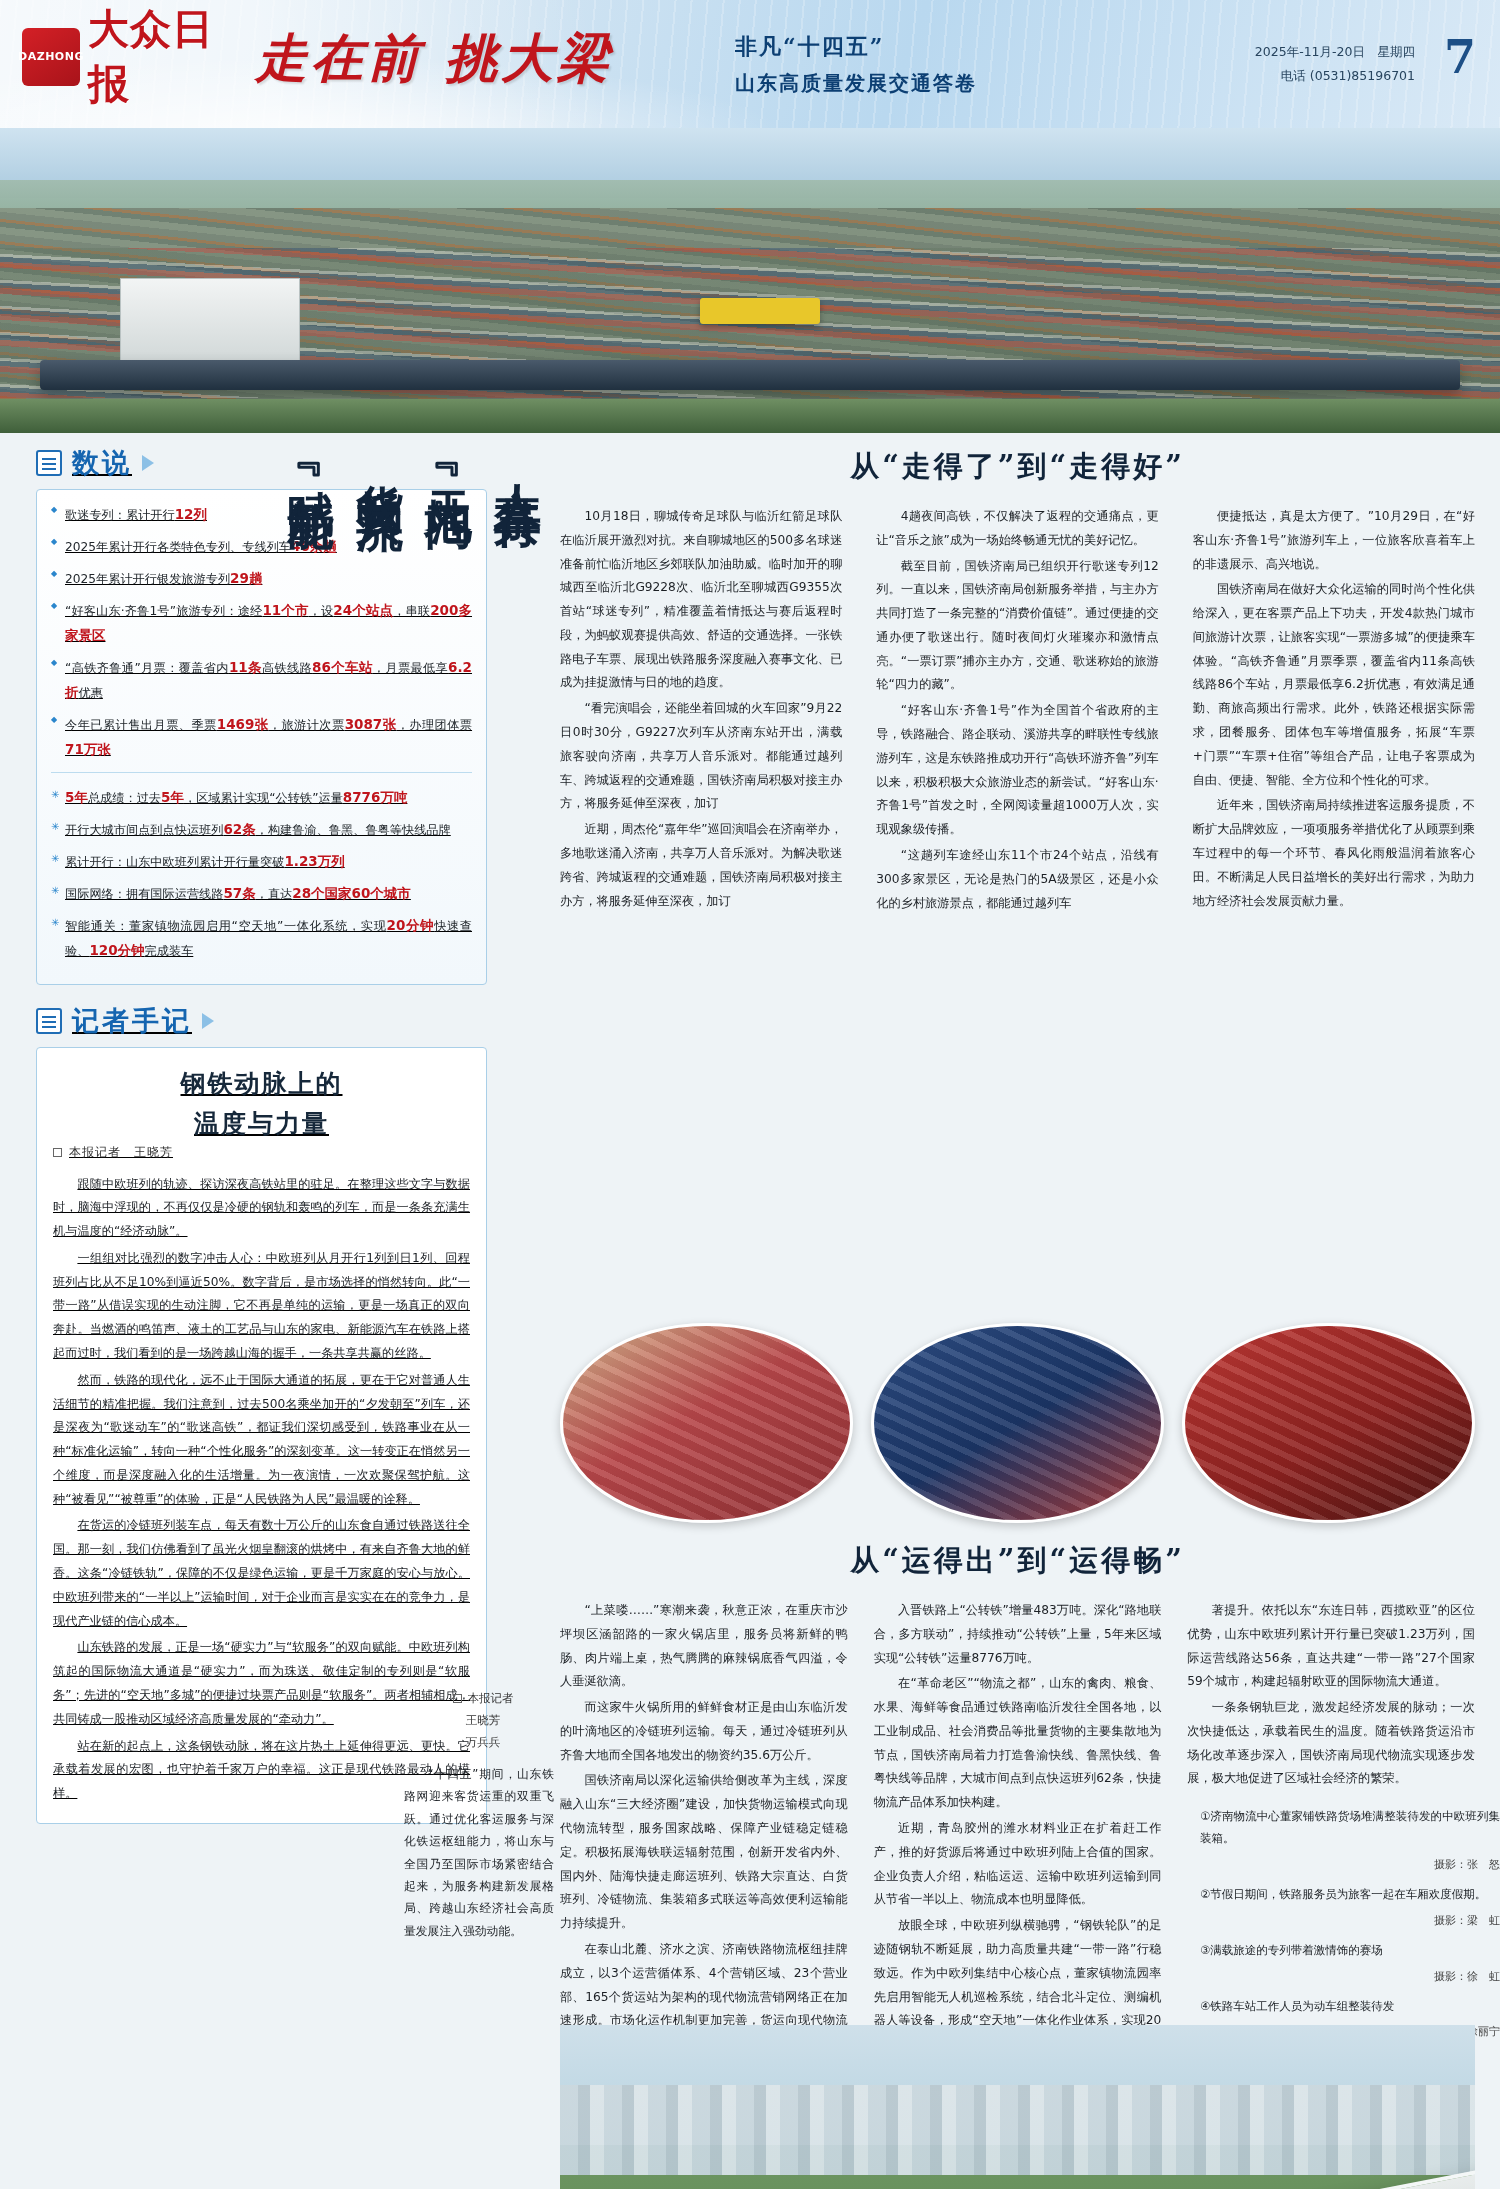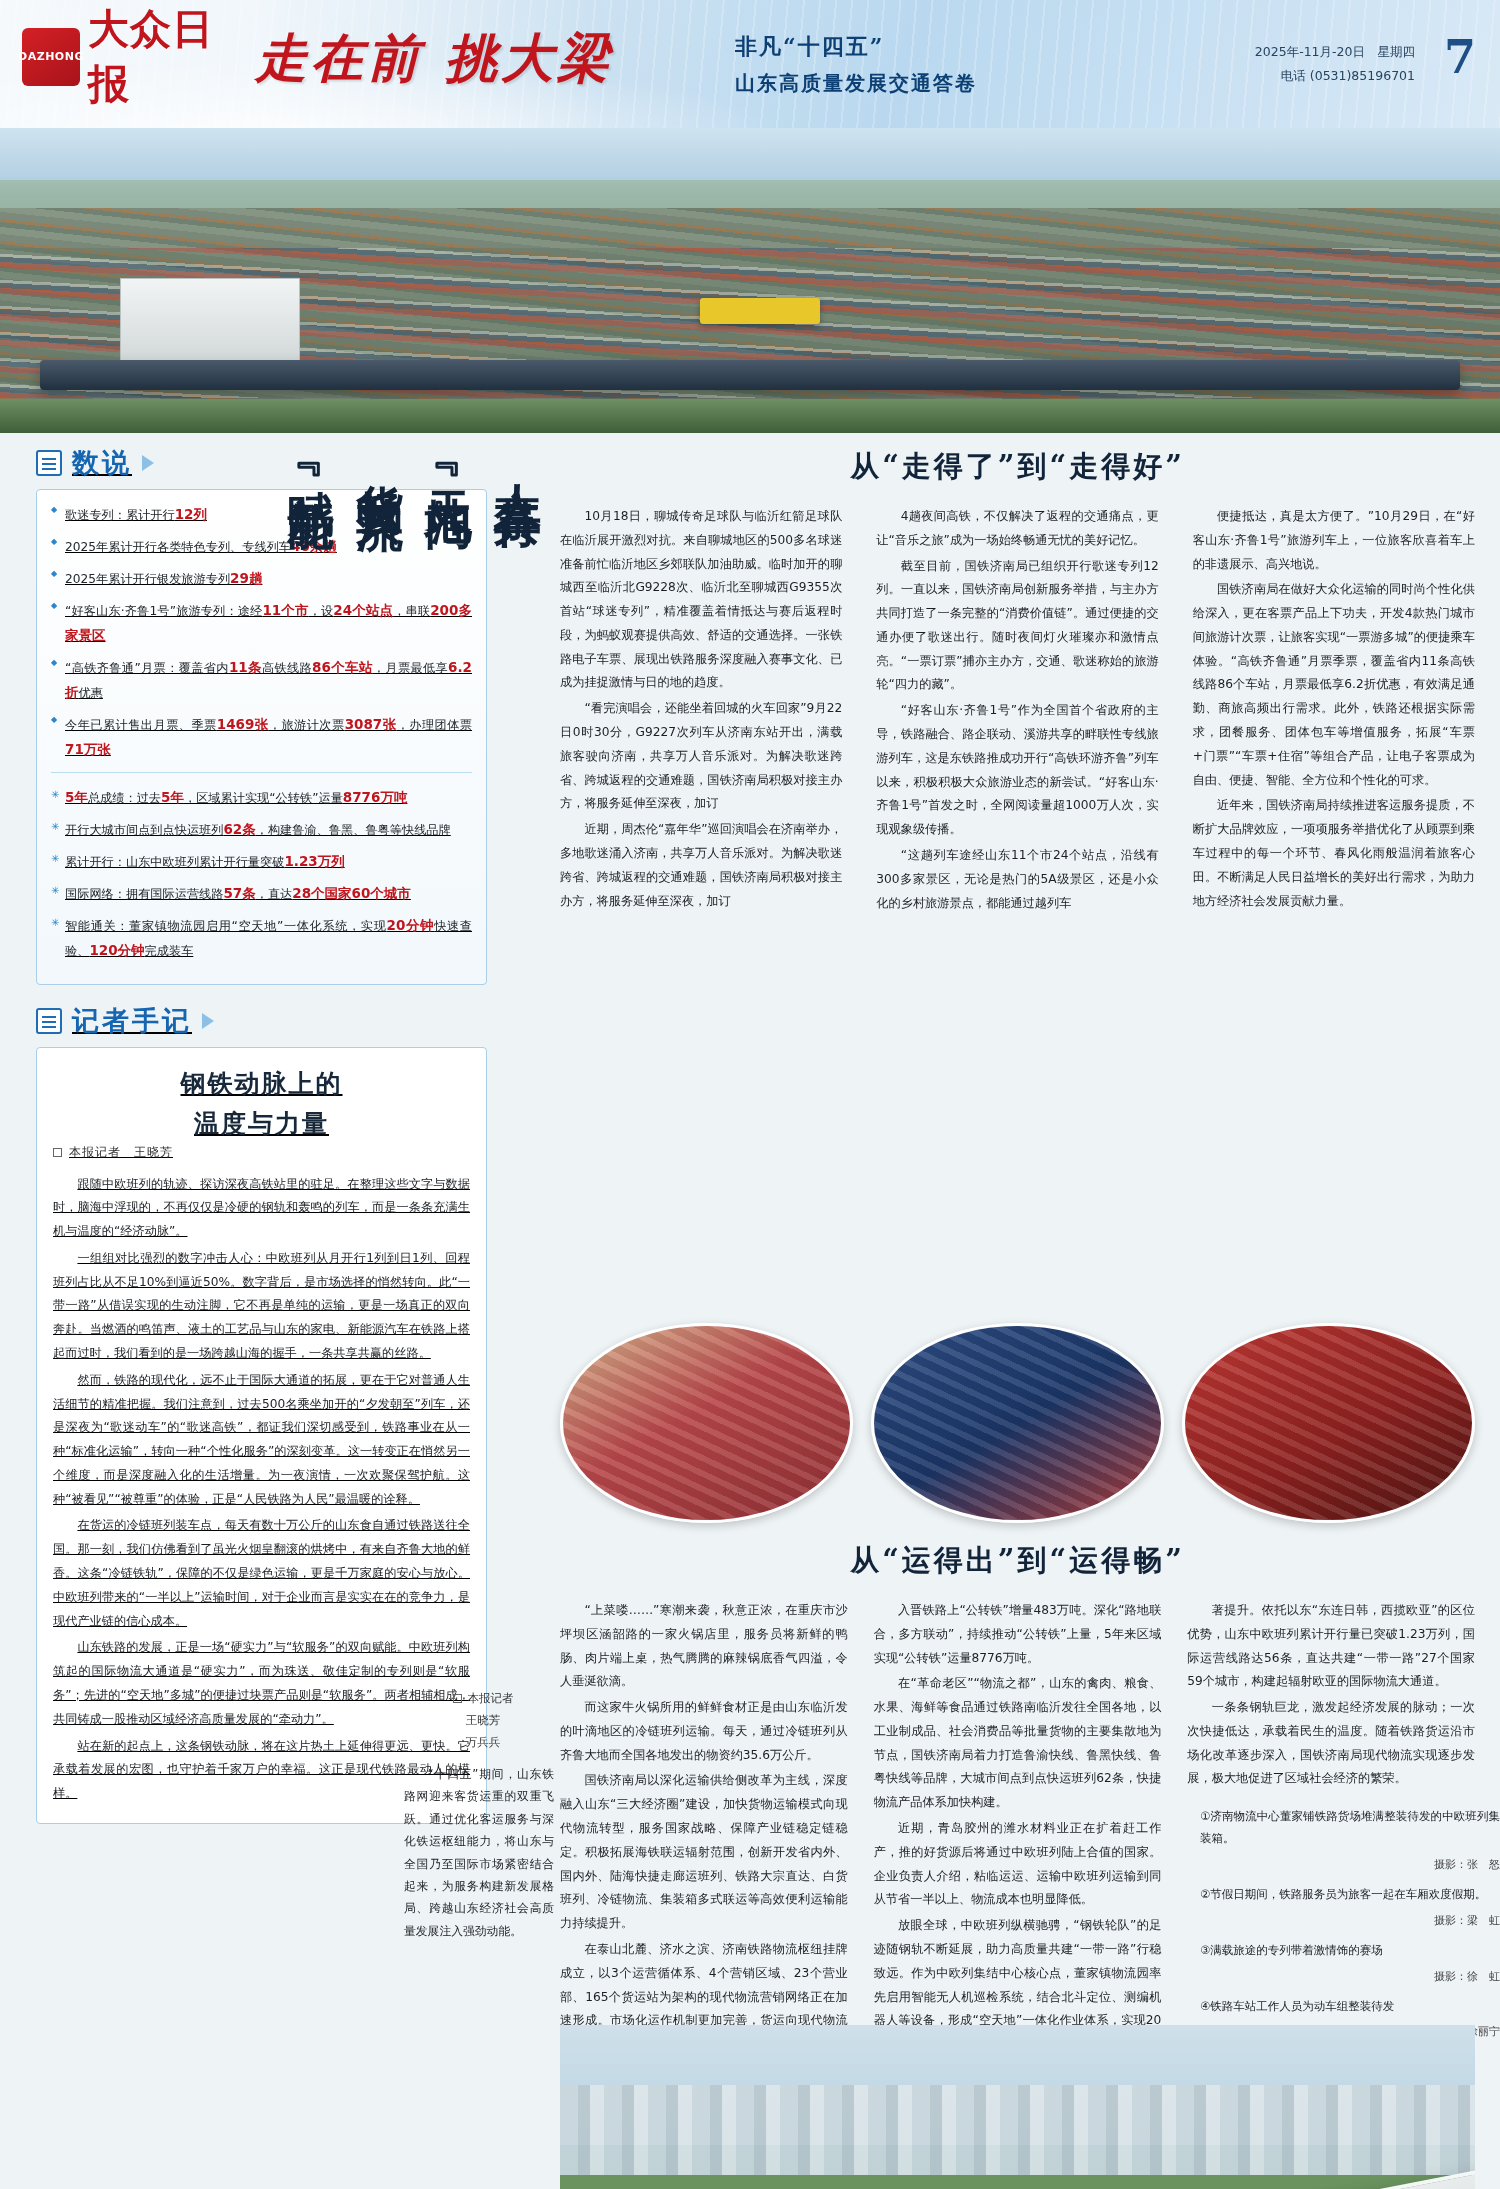--- a/index.html
+++ b/index.html
@@ -393,21 +393,21 @@
 万兵兵</div>
     </div>
 
     <div class="vhead-note">“十四五”期间，山东铁路网迎来客货运重的双重飞跃。通过优化客运服务与深化铁运枢纽能力，将山东与全国乃至国际市场紧密结合起来，为服务构建新发展格局、跨越山东经济社会高质量发展注入强劲动能。</div>
 
     <div style="position:absolute; left:560px; top:14px; width:915px;">
       <div class="rail-title">从“走得了”到“走得好”</div>
       <div style="display:flex; gap:34px; margin-top:18px;">
         <div class="txtcol" style="width:288px">
           <p>10月18日，聊城传奇足球队与临沂红箭足球队在临沂展开激烈对抗。来自聊城地区的500多名球迷准备前忙临沂地区乡郊联队加油助威。临时加开的聊城西至临沂北G9228次、临沂北至聊城西G9355次首站“球迷专列”，精准覆盖着情抵达与赛后返程时段，为蚂蚁观赛提供高效、舒适的交通选择。一张铁路电子车票、展现出铁路服务深度融入赛事文化、已成为挂捉激情与日的地的趋度。</p>
-          <p>“看完演唱会，还能坐着回城的火车回家”9月22日0时30分，G9227次列车从济南东站开出，满载旅客驶向济南，共享万人音乐派对。为解决歌迷跨省、跨城返程的交通难题，国铁济南局积极对接主办方，将服务延伸至深夜，加订</p>
+          <p>“看完演唱会，还能坐着回城的火车回家”9月22日0时30分，G9227次列车从济南东站开出，满载旅客驶向济南，共享万人音乐派对。都能通过越列车、跨城返程的交通难题，国铁济南局积极对接主办方，将服务延伸至深夜，加订</p>
           <p>近期，周杰伦“嘉年华”巡回演唱会在济南举办，多地歌迷涌入济南，共享万人音乐派对。为解决歌迷跨省、跨城返程的交通难题，国铁济南局积极对接主办方，将服务延伸至深夜，加订</p>
         </div>
         <div class="txtcol" style="width:288px">
           <p>4趟夜间高铁，不仅解决了返程的交通痛点，更让“音乐之旅”成为一场始终畅通无忧的美好记忆。</p>
           <p>截至目前，国铁济南局已组织开行歌迷专列12列。一直以来，国铁济南局创新服务举措，与主办方共同打造了一条完整的“消费价值链”。通过便捷的交通办便了歌迷出行。随时夜间灯火璀璨亦和激情点亮。“一票订票”捕亦主办方，交通、歌迷称始的旅游轮“四力的藏”。</p>
           <p>“好客山东·齐鲁1号”作为全国首个省政府的主导，铁路融合、路企联动、溪游共享的畔联性专线旅游列车，这是东铁路推成功开行“高铁环游齐鲁”列车以来，积极积极大众旅游业态的新尝试。“好客山东·齐鲁1号”首发之时，全网阅读量超1000万人次，实现观象级传播。</p>
           <p>“这趟列车途经山东11个市24个站点，沿线有300多家景区，无论是热门的5A级景区，还是小众化的乡村旅游景点，都能通过越列车</p>
         </div>
         <div class="txtcol" style="width:288px">
           <p>便捷抵达，真是太方便了。”10月29日，在“好客山东·齐鲁1号”旅游列车上，一位旅客欣喜着车上的非遗展示、高兴地说。</p>

